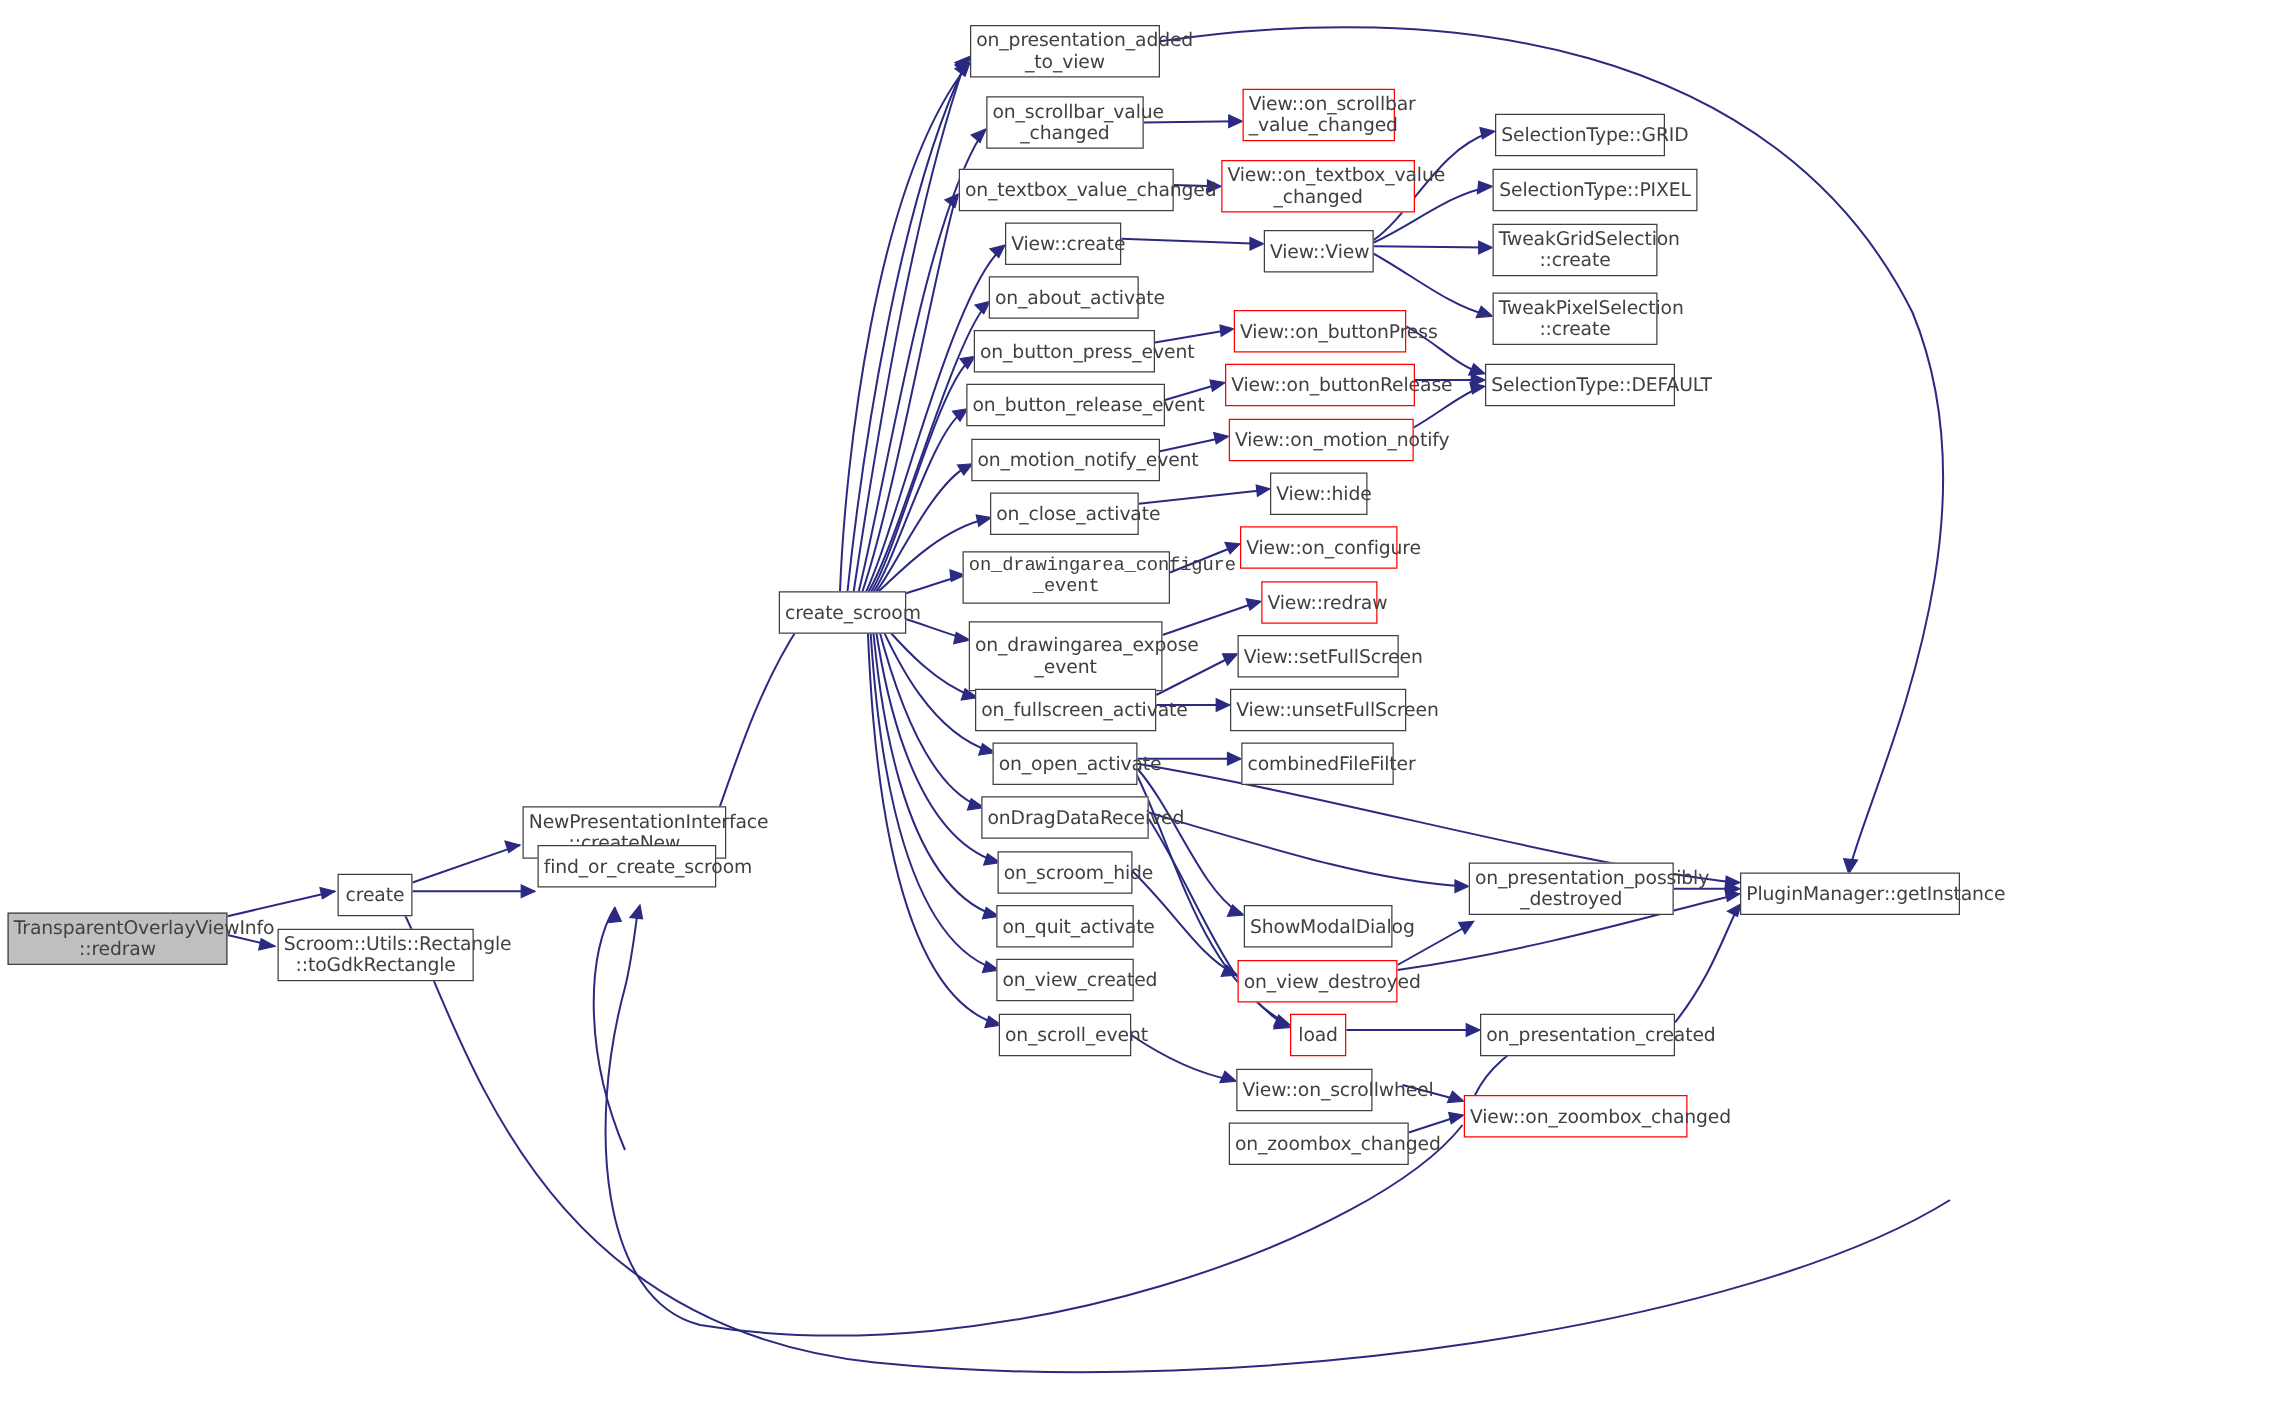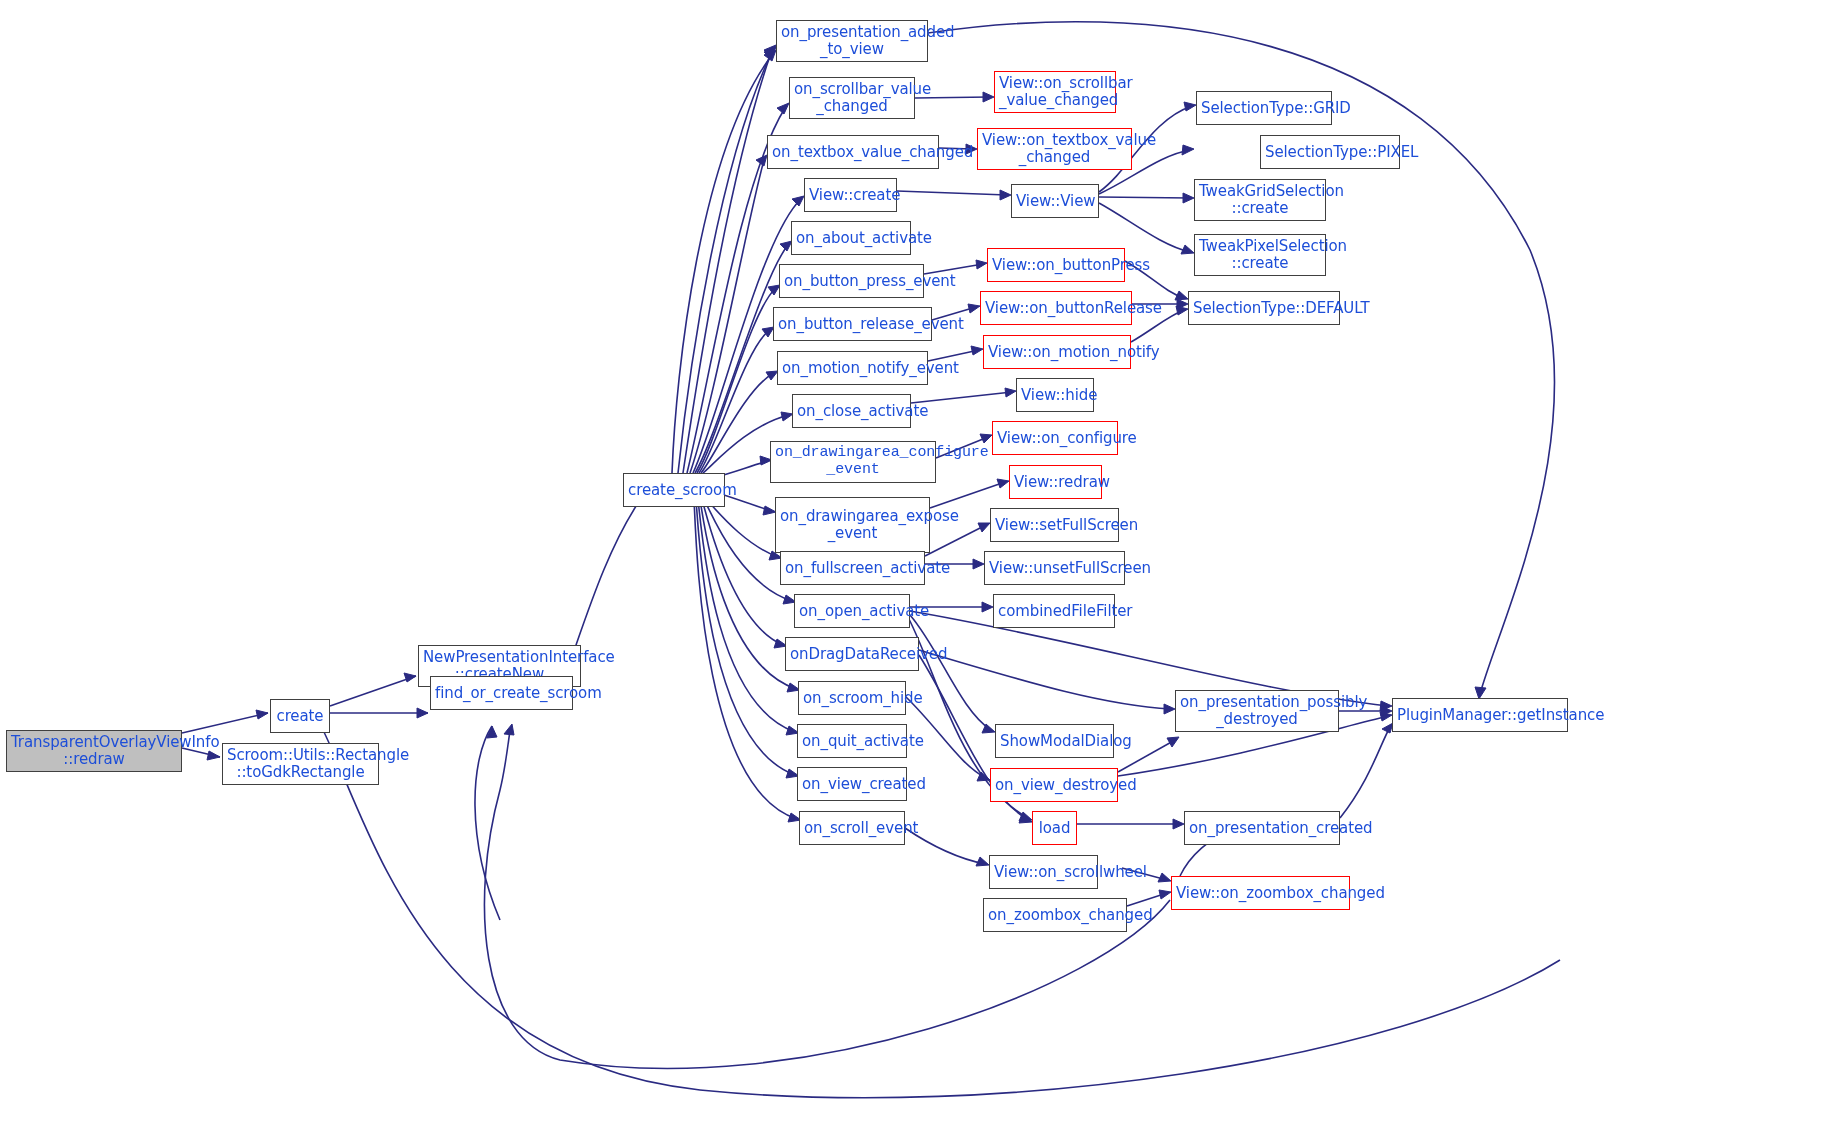--- a/index.html
+++ b/index.html
@@ -36,21 +36,21 @@
     position: absolute;
     box-sizing: border-box;
     background: #ffffff;
     border: 1px solid #404040;
     display: flex;
     align-items: center;
     justify-content: center;
     text-align: center;
     line-height: 1.12;
     font-size: 15px;
-    color: #1d4ed8;
+    color: #404040;
     white-space: pre-line;
     padding: 16px 4px;
     letter-spacing: -0.1px;
   }
   .node-box.red {
     border: 1.6px solid #ff0000;
   }
   .node-box.current {
     background: #bfbfbf;
     border: 1px solid #404040;
@@ -267,21 +267,21 @@
       <div class="node-box red" style="left: 1009px; top: 465px; width: 93px; height: 26px;"><span class="node-label">View::redraw</span></div>
       <div class="node-box" style="left: 990px; top: 508px; width: 129px; height: 26px;"><span class="node-label">View::setFullScreen</span></div>
       <div class="node-box" style="left: 984px; top: 551px; width: 141px; height: 26px;"><span class="node-label">View::unsetFullScreen</span></div>
       <div class="node-box" style="left: 993px; top: 594px; width: 122px; height: 26px;"><span class="node-label">combinedFileFilter</span></div>
       <div class="node-box" style="left: 995px; top: 724px; width: 119px; height: 26px;"><span class="node-label">ShowModalDialog</span></div>
       <div class="node-box red" style="left: 990px; top: 768px; width: 128px; height: 26px;"><span class="node-label">on_view_destroyed</span></div>
       <div class="node-box red" style="left: 1032px; top: 811px; width: 45px; height: 26px;"><span class="node-label">load</span></div>
       <div class="node-box" style="left: 989px; top: 855px; width: 109px; height: 26px;"><span class="node-label">View::on_scrollwheel</span></div>
       <div class="node-box" style="left: 983px; top: 898px; width: 144px; height: 26px;"><span class="node-label">on_zoombox_changed</span></div>
       <div class="node-box" style="left: 1196px; top: 91px; width: 136px; height: 26px;"><span class="node-label">SelectionType::GRID</span></div>
-      <div class="node-box" style="left: 1260px; top: 135px; width: 140px; height: 26px;"><span class="node-label">SelectionType::PIXEL</span></div>
+      <div class="node-box" style="left: 1194px; top: 135px; width: 164px; height: 26px;"><span class="node-label">SelectionType::PIXEL</span></div>
       <div class="node-box" style="left: 1194px; top: 179px; width: 132px; height: 42px;"><span class="node-label">TweakGridSelection
 ::create</span></div>
       <div class="node-box" style="left: 1194px; top: 234px; width: 132px; height: 42px;"><span class="node-label">TweakPixelSelection
 ::create</span></div>
       <div class="node-box" style="left: 1188px; top: 291px; width: 152px; height: 26px;"><span class="node-label">SelectionType::DEFAULT</span></div>
       <div class="node-box" style="left: 1175px; top: 690px; width: 164px; height: 42px;"><span class="node-label">on_presentation_possibly
 _destroyed</span></div>
       <div class="node-box" style="left: 1184px; top: 811px; width: 156px; height: 26px;"><span class="node-label">on_presentation_created</span></div>
       <div class="node-box red" style="left: 1171px; top: 876px; width: 179px; height: 26px;"><span class="node-label">View::on_zoombox_changed</span></div>
       <div class="node-box" style="left: 1392px; top: 698px; width: 176px; height: 26px;"><span class="node-label">PluginManager::getInstance</span></div>

